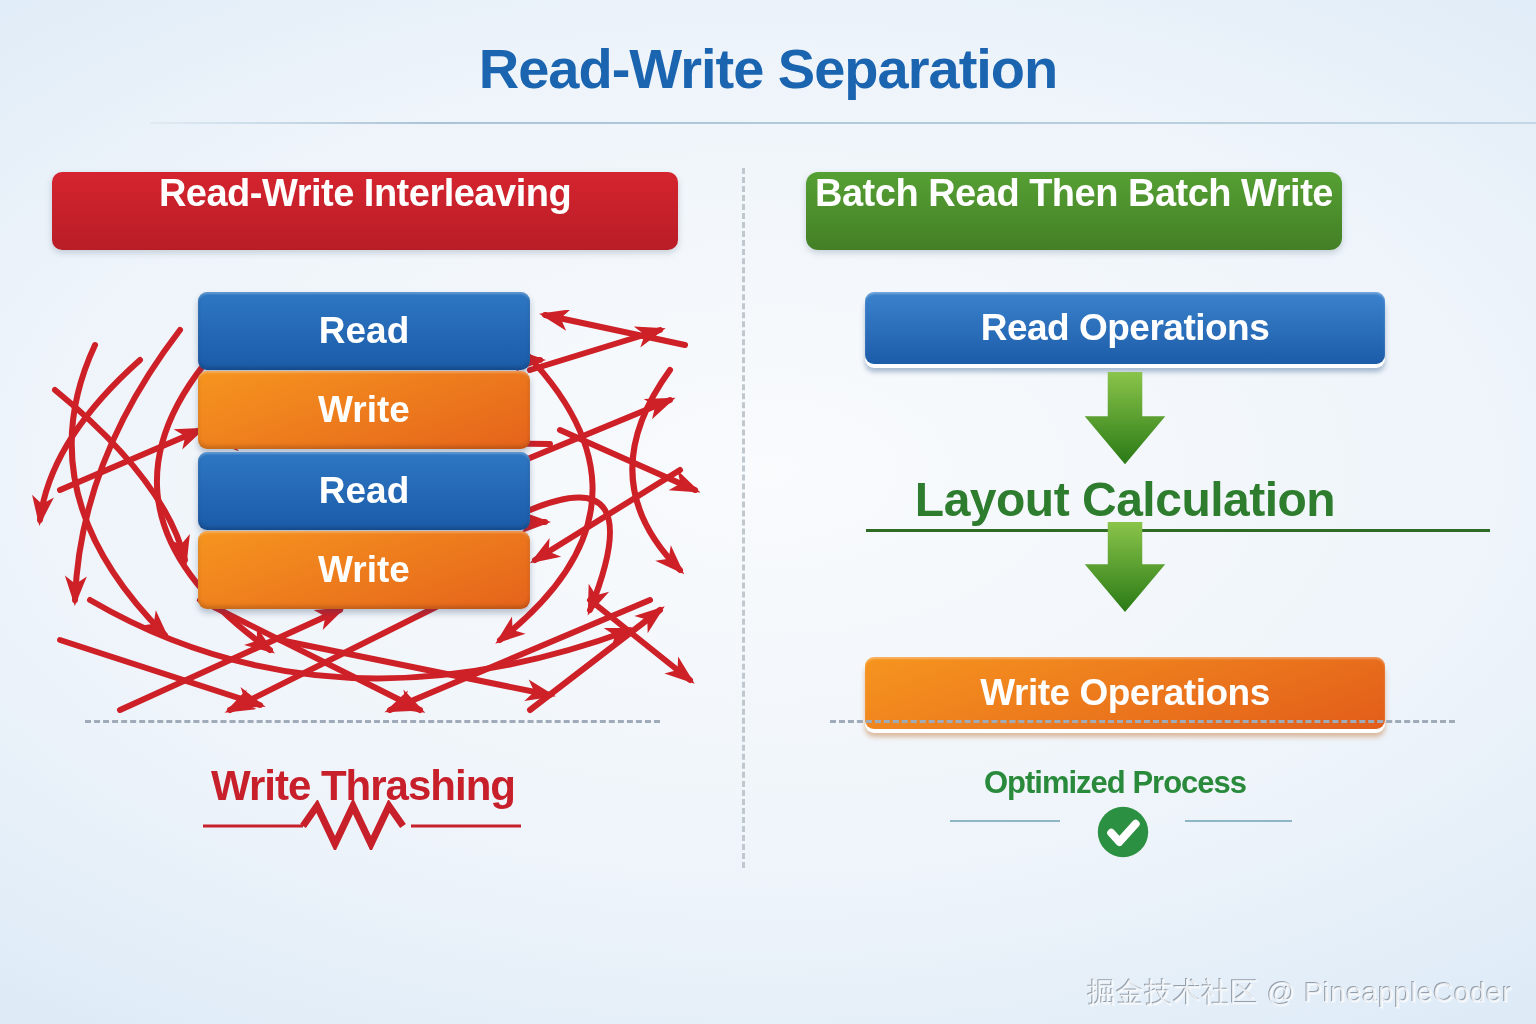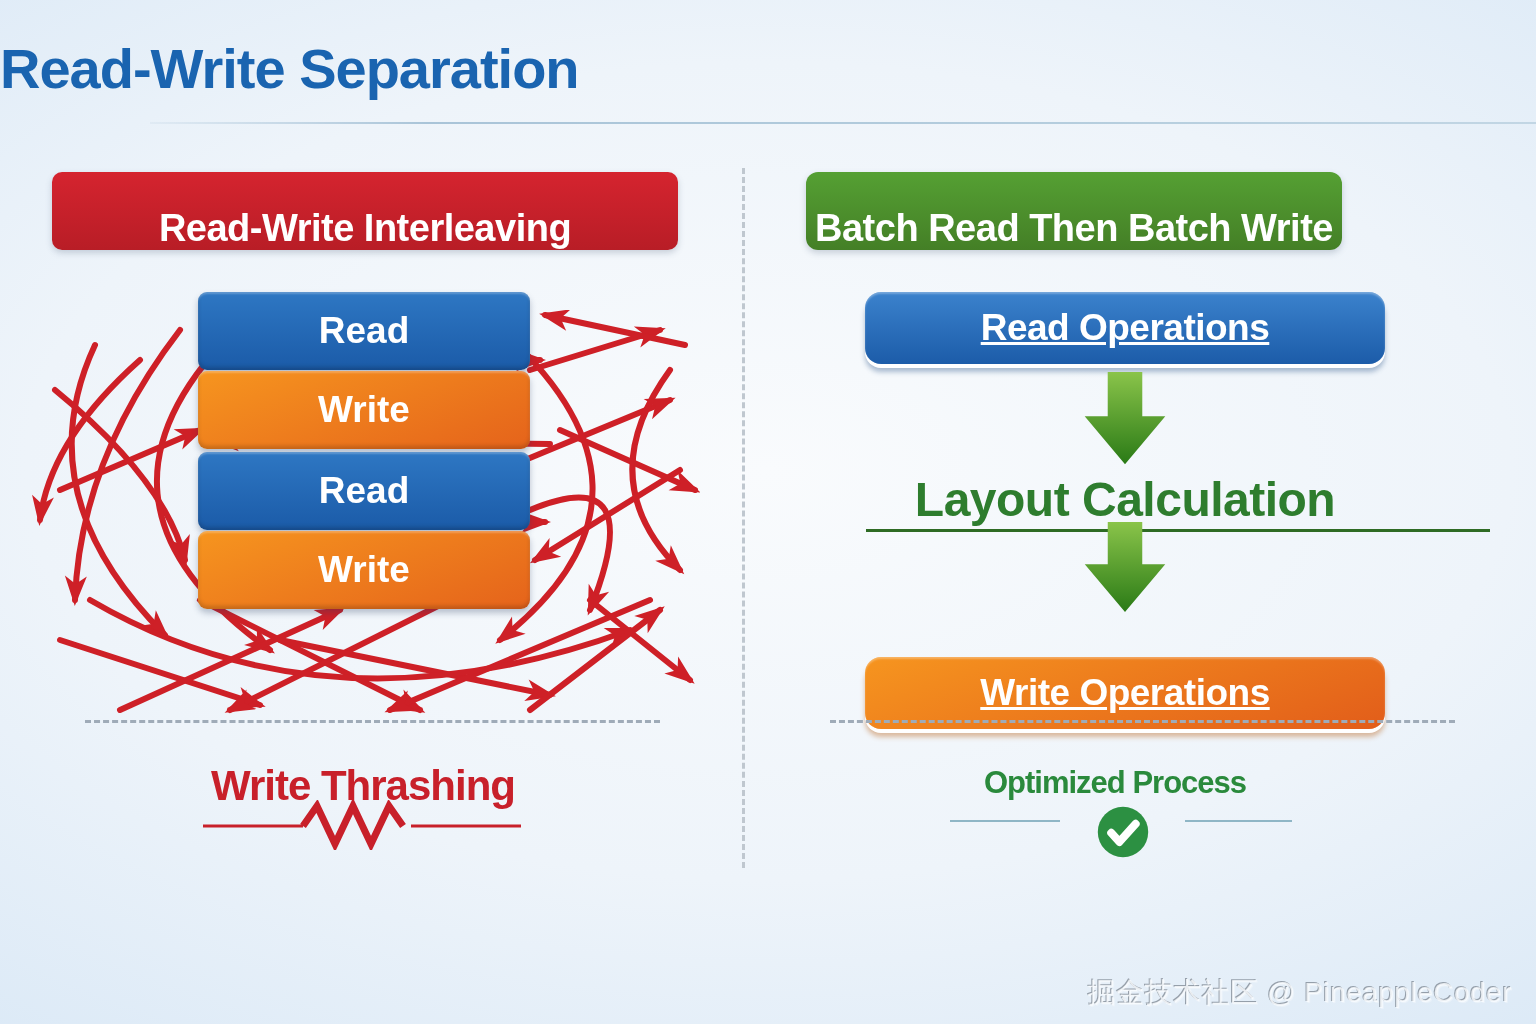--- a/index.html
+++ b/index.html
@@ -5,32 +5,32 @@
   html,body{margin:0;padding:0;}
   body{
     width:1536px;height:1024px;overflow:hidden;
     font-family:"Liberation Sans","DejaVu Sans",sans-serif;
     background:radial-gradient(ellipse 115% 95% at 50% 46%, #f9fbfd 0%, #eef4fa 42%, #d4e5f5 86%, #c9dff3 100%);
     position:relative;
   }
   .abs{position:absolute;}
   
   .title{
-    top:36px;left:0;width:1536px;
+    top:36px;left:0;width:1536px;text-align:center;
     font-size:56px;font-weight:bold;letter-spacing:-1px;
     color:var(--c-title,#1a64b0);
   }
   .title-rule{
     top:122px;left:150px;width:1386px;height:2px;
     background:linear-gradient(to right, rgba(170,195,215,.15), #a9c4d8 20%, #b6cede 70%, #c2d6e4);
   }
   
   .panel-header{
     top:172px;height:78px;border-radius:10px;
-    display:flex;align-items:flex-end;justify-content:center;
+    display:flex;align-items:flex-start;justify-content:center;
     color:#ffffff;font-size:38px;font-weight:bold;letter-spacing:-0.5px;
     box-shadow:0 3px 6px rgba(70,90,120,.25);
   }
   .red-header{
     left:52px;width:626px;
     background:linear-gradient(180deg,var(--c-red-header-top,#d5242f),var(--c-red-header-bottom,#b81d26));
   }
   .green-header{
     left:806px;width:536px;
     background:linear-gradient(180deg,var(--c-green-header-top,#55a033),var(--c-green-header-bottom,#447f26));
@@ -40,23 +40,23 @@
   .op-box{
     left:198px;width:332px;height:78px;border-radius:9px;z-index:2;
     display:flex;align-items:center;justify-content:center;
     color:#fff;font-size:37px;font-weight:bold;
     box-shadow:0 4px 6px rgba(40,60,95,.30), inset 0 -3px 4px rgba(0,0,0,.18), inset 0 2px 2px rgba(255,255,255,.25);
   }
   .blue-box{background:linear-gradient(180deg,var(--c-blue-box-top,#2e77c3),var(--c-blue-box-bottom,#1b5ba8));}
   .orange-box{background:linear-gradient(160deg,var(--c-orange-box-top,#f6951f),var(--c-orange-box-bottom,#e5631b));}
   
   .op-wide{
-    left:865px;width:520px;height:72px;border-radius:16px;
+    left:865px;width:520px;height:72px;border-radius:9px;
     display:flex;align-items:center;justify-content:center;
-    color:#fff;font-size:37px;font-weight:bold;letter-spacing:-0.5px;text-decoration:underline;
+    color:#fff;font-size:37px;font-weight:bold;letter-spacing:-0.5px;
   }
   .blue-wide{
     background:linear-gradient(180deg,#3b82cd,#1c5ca9);
     box-shadow:0 4px 0 #ffffff, 0 8px 5px rgba(75,110,155,.45), inset 0 2px 2px rgba(255,255,255,.3);
   }
   .orange-wide{
     background:linear-gradient(160deg,#f6951f,#e25d1a);
     box-shadow:0 4px 0 #ffffff, 0 8px 5px rgba(190,110,45,.45), inset 0 2px 2px rgba(255,255,255,.3);
   }
   

